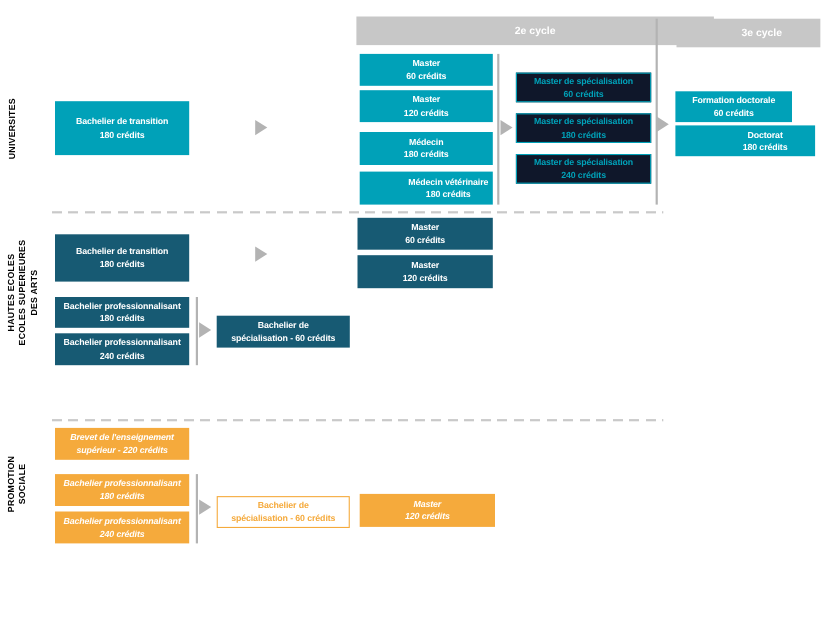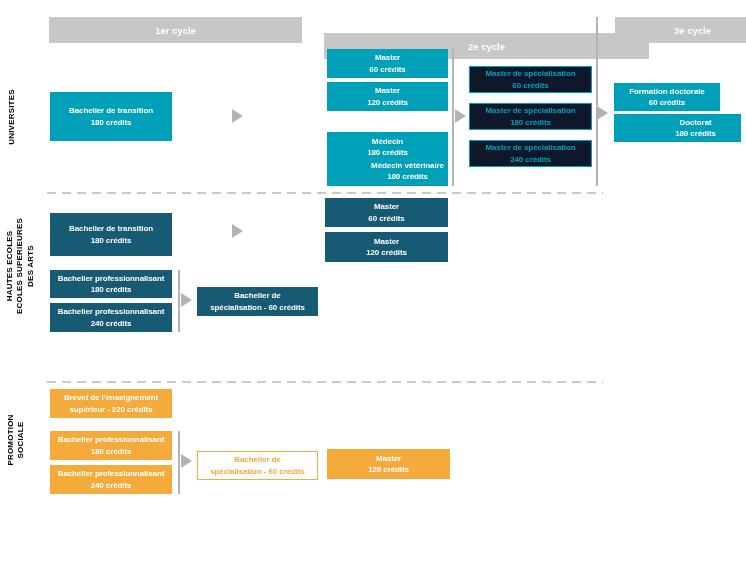--- a/index.html
+++ b/index.html
@@ -21,21 +21,21 @@
     display:flex;align-items:center;justify-content:center;
   }
   .box{
     position:absolute;display:flex;flex-direction:column;justify-content:center;align-items:center;
     text-align:center;font-weight:bold;font-size:8px;line-height:1.4;color:#fff;
     box-sizing:border-box;letter-spacing:-0.1px;
   }
   .box span{display:block;white-space:nowrap;}
   .fill-teal{background:var(--teal);}
   .fill-dark{background:var(--dark_teal);}
-  .fill-orange{background:var(--orange);}
+  .fill-orange{background:var(--orange);font-style:italic;}
   .outline-teal{background:#0f172a;border:1.5px solid var(--teal);color:var(--teal);}
   .outline-orange{background:#fff;border:1.5px solid var(--orange);color:var(--orange);}
   .arrow{
     position:absolute;width:0;height:0;
     border-top:7px solid transparent;border-bottom:7px solid transparent;
     border-left:11px solid var(--arrow_gray);
   }
   .vline{position:absolute;width:2px;background:var(--arrow_gray);}
   .dash{
     position:absolute;height:2px;
@@ -46,22 +46,21 @@
     font-size:8px;font-weight:bold;color:#000;text-align:center;line-height:1.3;
     letter-spacing:0.2px;
   }
   .rlabel span{display:block;white-space:nowrap;}
 </style>
 </head>
 <body>
 
 <div class="canvas">
 
-  <div class="hdr" style="left:49px;top:17px;width:253px;height:26px;">1er cycle</div>
-  <div class="hdr" style="left:324px;top:33px;width:325px;height:26px;">2e cycle</div>
+  <div class="hdr" style="left:324px;top:15px;width:325px;height:26px;">2e cycle</div>
   <div class="hdr" style="left:615px;top:17px;width:155px;height:26px;">3e cycle</div>
 
   <div class="rlabel" style="left:12px;top:117px;">
     <span>UNIVERSITES</span>
   </div>
 
   <div class="box fill-teal" style="left:50px;top:92px;width:122px;height:49px;">
     <span>Bachelier de transition</span>
     <span>180 crédits</span>
   </div>
@@ -69,21 +68,21 @@
   <div class="arrow" style="left:232px;top:109px;"></div>
 
   <div class="box fill-teal" style="left:327px;top:49px;width:121px;height:29px;">
     <span>Master</span>
     <span>60 crédits</span>
   </div>
   <div class="box fill-teal" style="left:327px;top:82px;width:121px;height:29px;">
     <span>Master</span>
     <span>120 crédits</span>
   </div>
-  <div class="box fill-teal" style="left:327px;top:120px;width:121px;height:30px;margin-top:12px;">
+  <div class="box fill-teal" style="left:327px;top:120px;width:121px;height:30px;">
     <span>Médecin</span>
     <span>180 crédits</span>
   </div>
   <div class="box fill-teal" style="left:327px;top:156px;width:121px;height:30px;padding-left:40px;">
     <span>Médecin vétérinaire</span>
     <span>180 crédits</span>
   </div>
 
   <div class="vline" style="left:452px;top:49px;height:137px;"></div>
   <div class="arrow" style="left:455px;top:109px;"></div>

